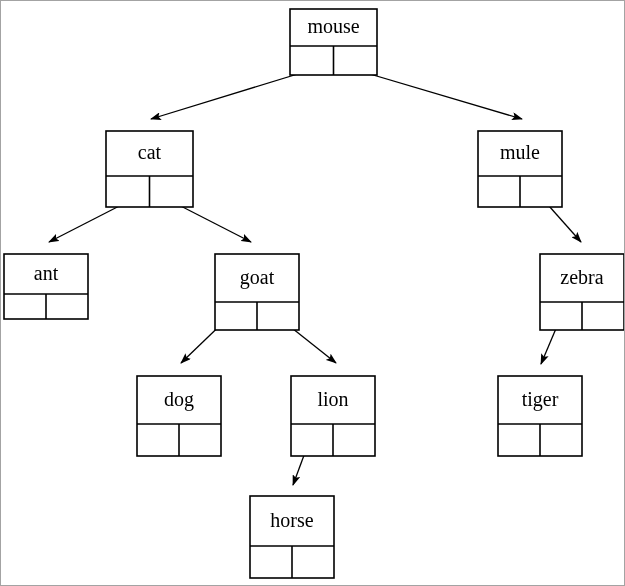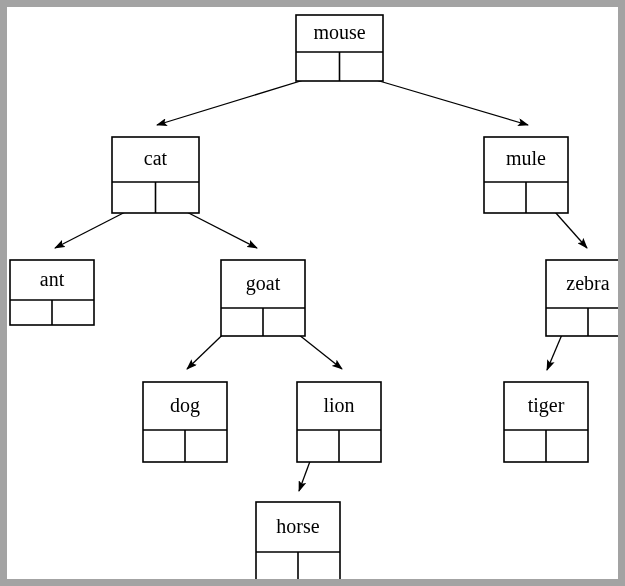--- a/index.html
+++ b/index.html
@@ -8,21 +8,21 @@
     background: #ffffff;
   }
   body {
     font-family: "Liberation Serif", "DejaVu Serif", serif;
   }
   #canvas-frame {
     position: relative;
     width: 625px;
     height: 586px;
     box-sizing: border-box;
-    border: 7px solid #a3a3a3;
+    border: 1px solid #a3a3a3;
     background: #ffffff;
     overflow: hidden;
   }
   #tree-svg {
     display: block;
     width: 625px;
     height: 586px;
   }
   .node-box {
     fill: #ffffff;

